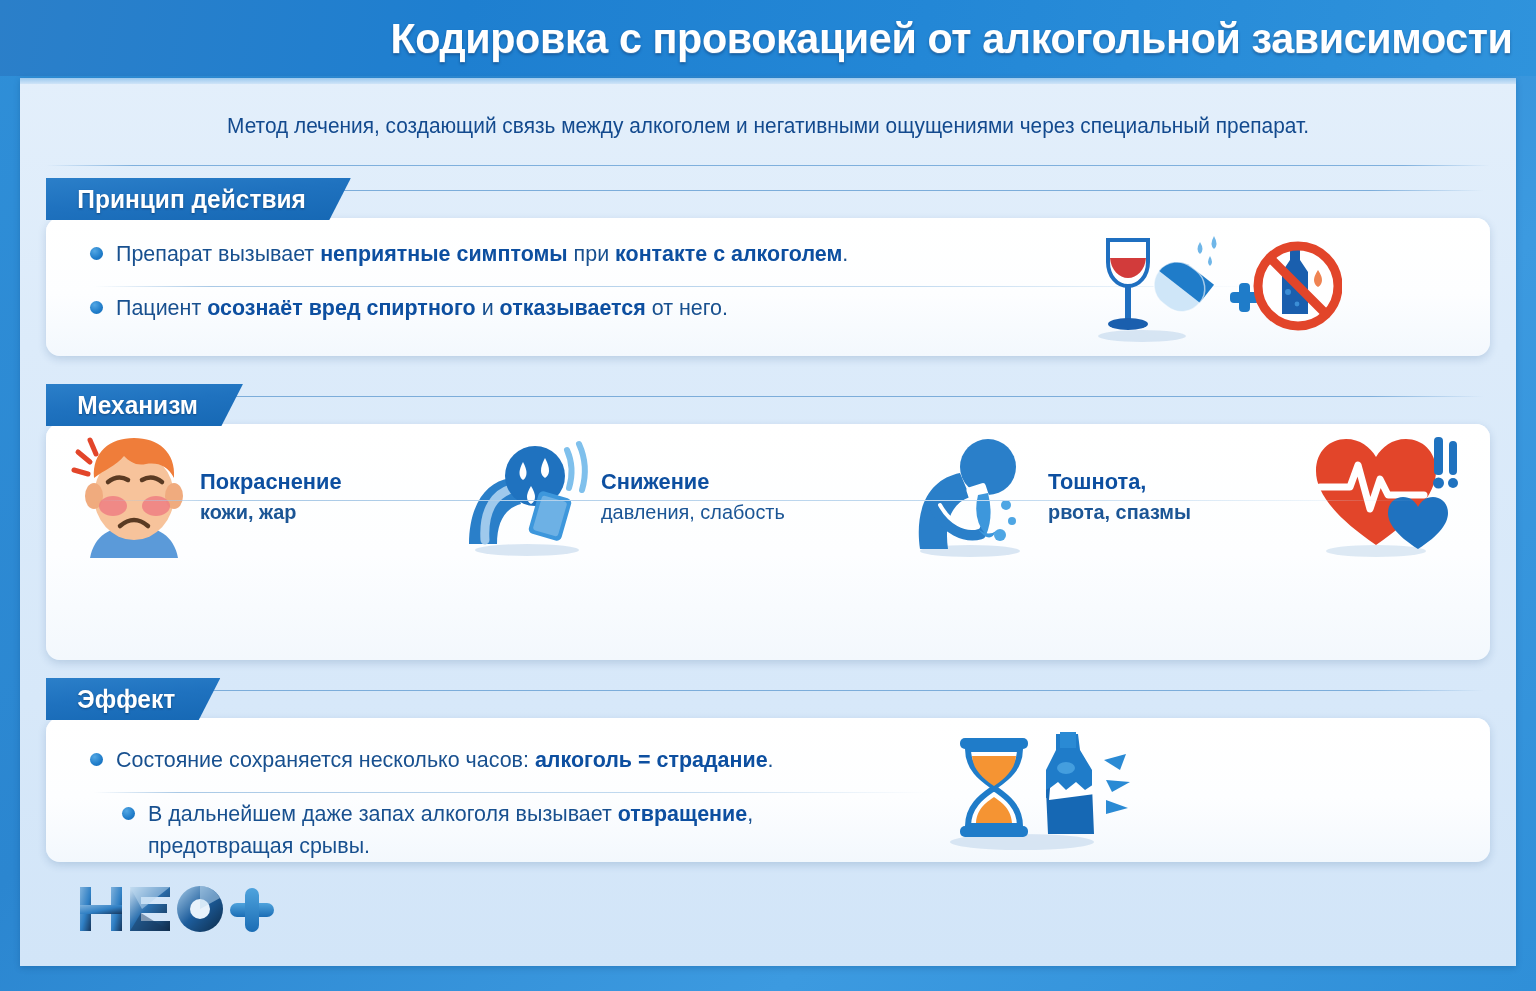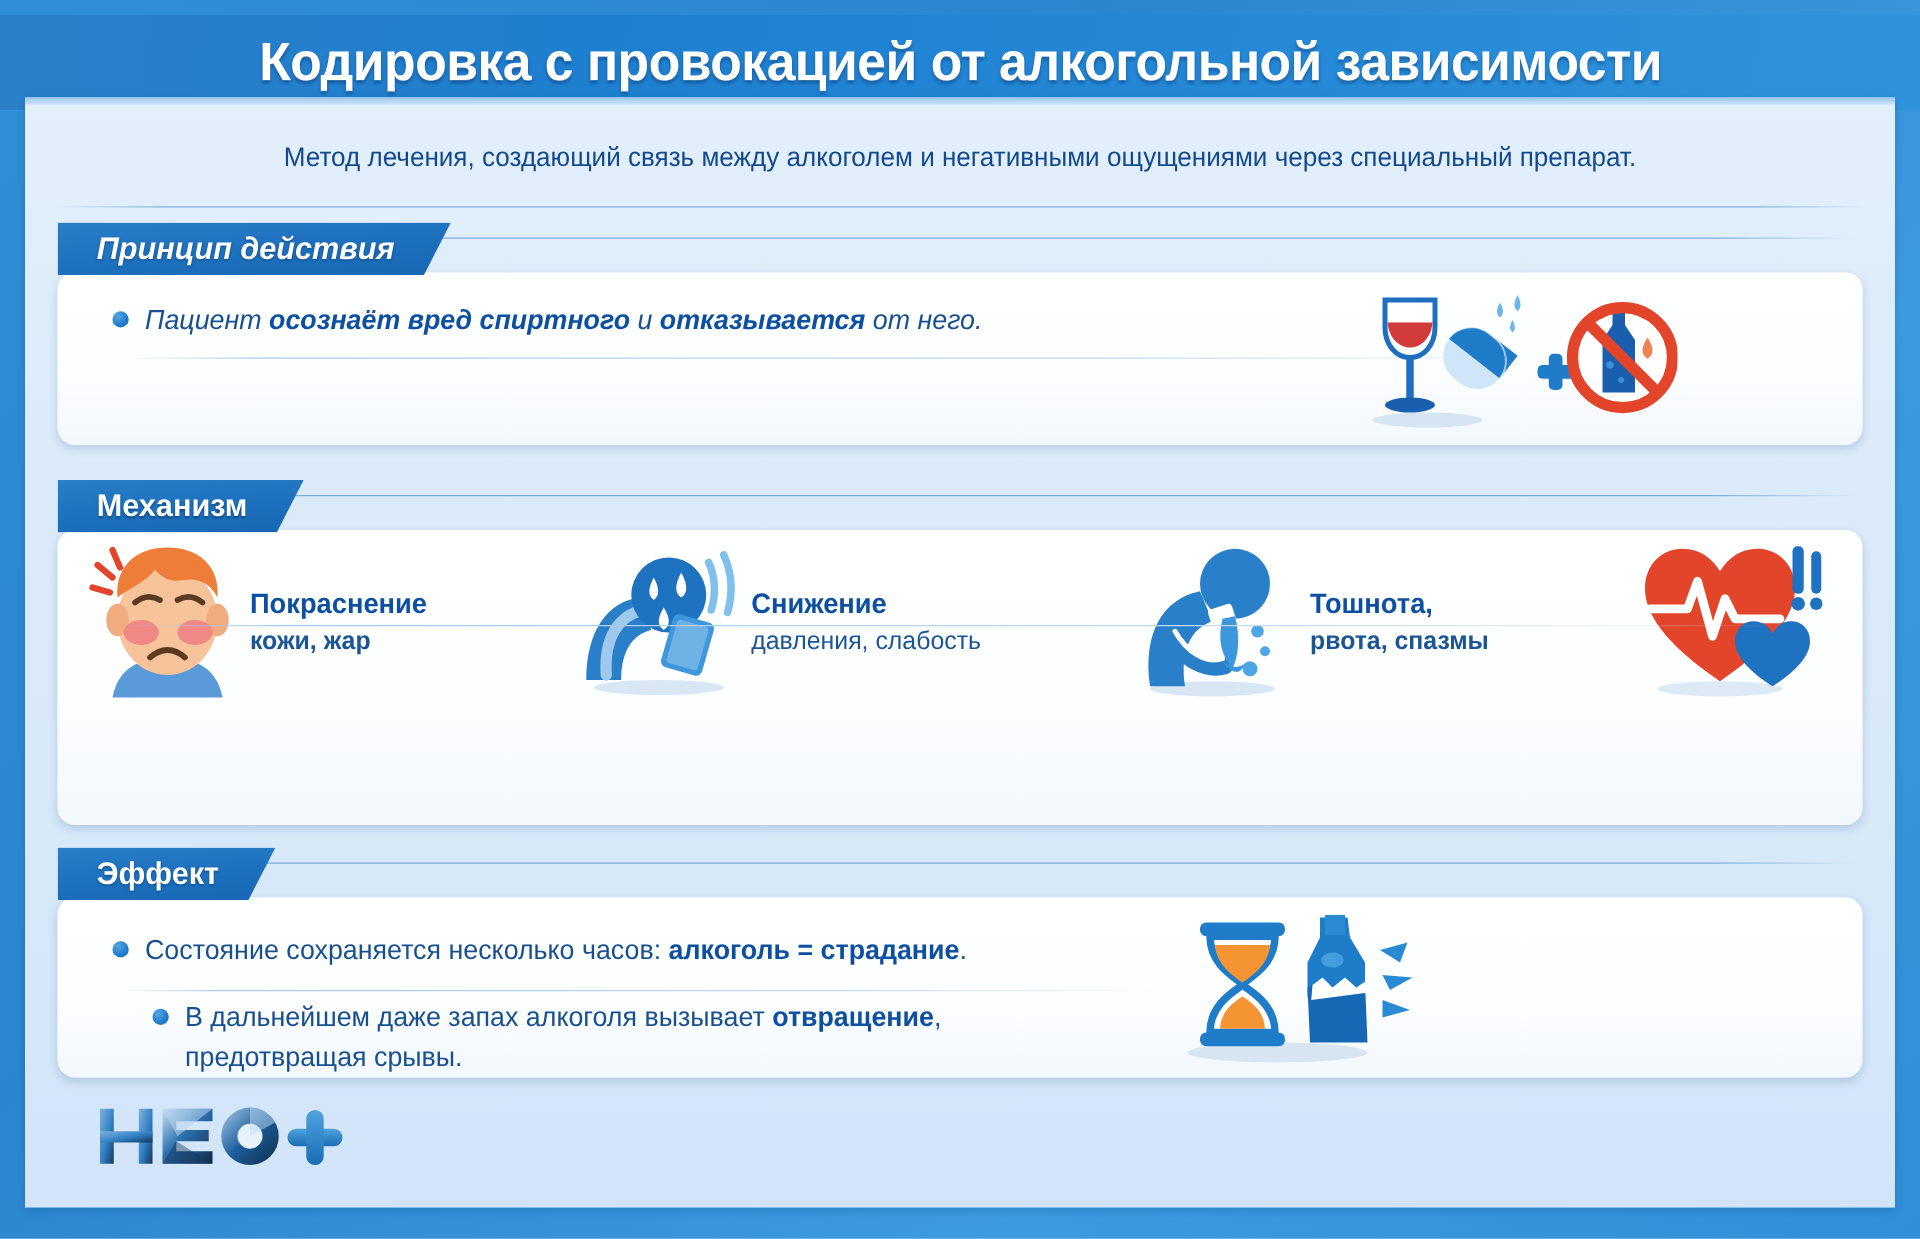--- a/index.html
+++ b/index.html
@@ -12,27 +12,27 @@
   }
 
   body {
     background: linear-gradient(135deg, #2f8fd8 0%, #2b86d0 35%, #3c9ae0 70%, #2f8fd8 100%);
     position: relative;
   }
 
   
   .title-bar {
     position: absolute;
-    left: 0; top: 12px;
+    left: 0; top: 0;
     width: 1536px;
     height: 76px;
     background: linear-gradient(100deg, #2b7fc9 0%, #1e7fd0 30%, #2387d6 60%, #2f93dc 100%);
     display: flex;
     align-items: center;
-    justify-content: center;
+    justify-content: flex-end;
   }
   .title-text {
     color: #ffffff;
     font-size: 43px;
     font-weight: bold;
     letter-spacing: -0.4px;
     transform: scaleX(0.96);
     text-shadow: 0 2px 3px rgba(0,40,90,0.45), 0 1px 0 rgba(255,255,255,0.25);
     white-space: nowrap;
   }
@@ -176,27 +176,33 @@
 
 <div class="title-bar">
   <div class="title-text">Кодировка с провокацией от алкогольной зависимости</div>
 </div>
 
 <div class="panel">
 
   <div class="subtitle">Метод лечения, создающий связь между алкоголем и негативными ощущениями через специальный препарат.</div>
   <div class="subtitle-rule"></div>
 
-  <div class="section" style="top:100px;font-style:italic;">
+  <div class="section" style="top:100px;">
     <div class="section-rule"></div>
     <div class="tab">Принцип действия</div>
 
     <div class="card" style="height:138px;">
       <div class="card-inner-rule" style="top:68px;"></div>
 
+      <div class="bullet-row" style="padding-top:20px;">
+        <span class="dot"></span>
+        <span class="btext">
+          <span>Препарат вызывает </span><b>неприятные симптомы</b><span> при </span><b>контакте с алкоголем</b><span>.</span>
+        </span>
+      </div>
 
       <div class="bullet-row" style="padding-top:22px;text-align:right;">
         <span class="dot"></span>
         <span class="btext">
           <span>Пациент </span><b>осознаёт вред спиртного</b><span> и </span><b>отказывается</b><span> от него.</span>
         </span>
       </div>
 
       <div class="icon-art" style="position:absolute; right:148px; top:8px;">
         <svg width="260" height="122" viewBox="0 0 260 122">

